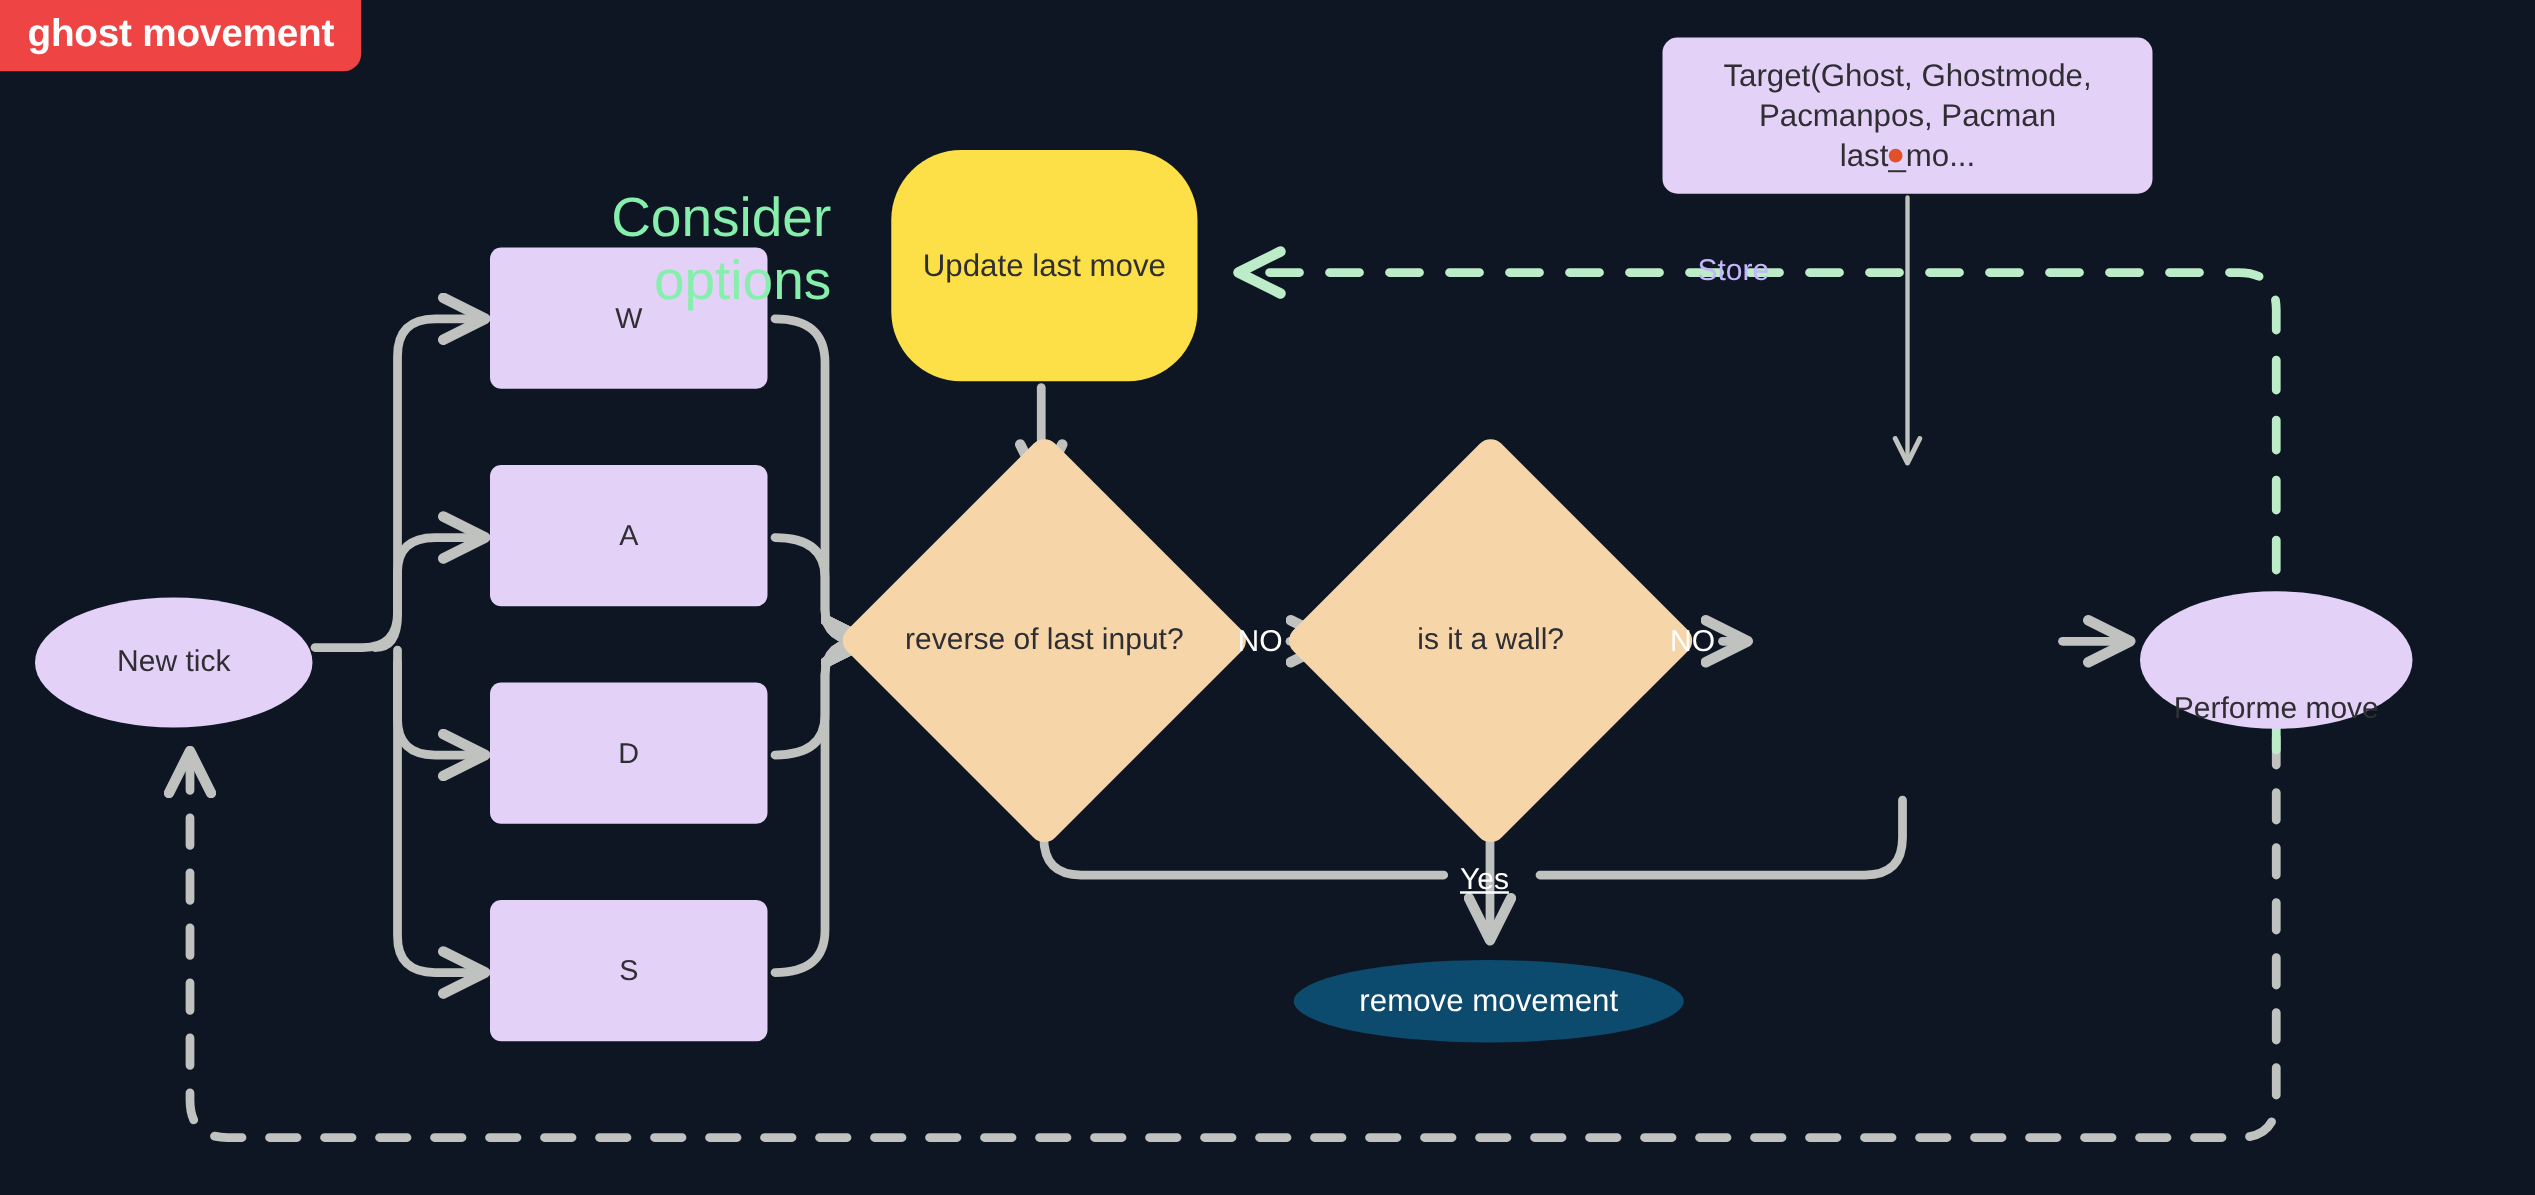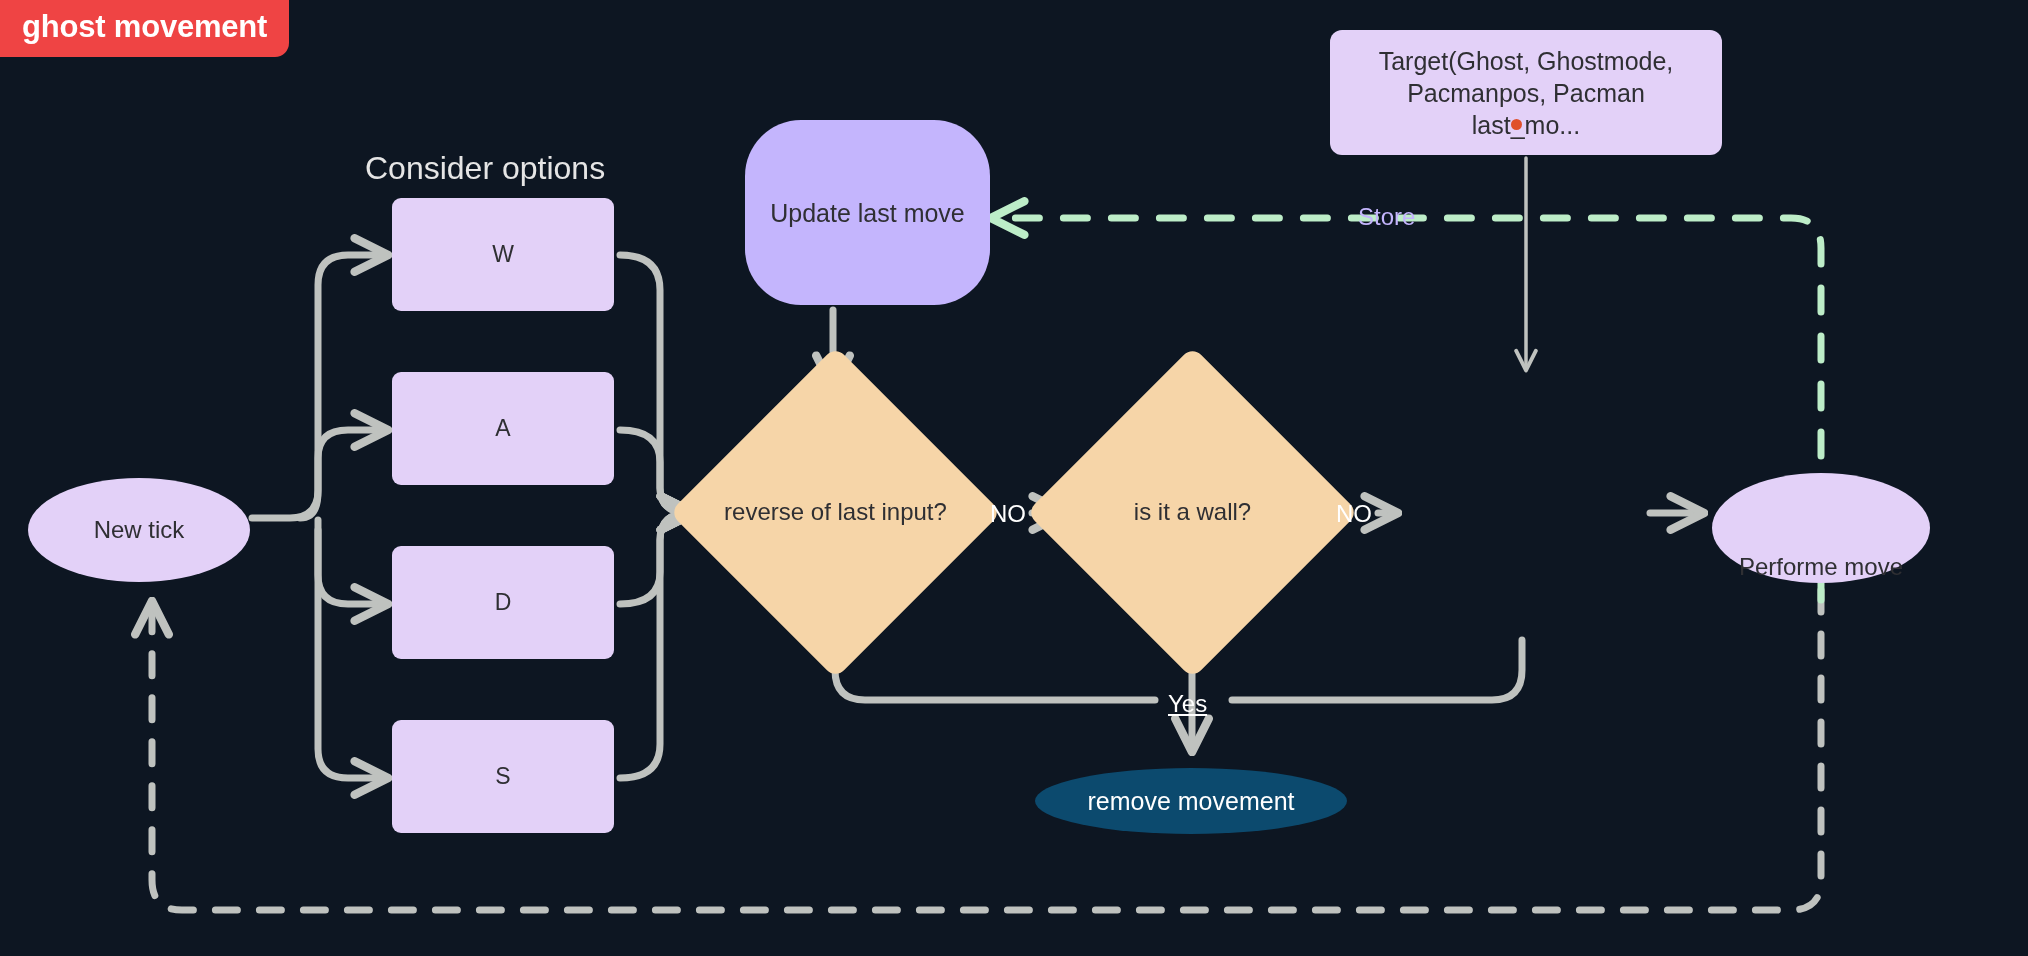--- a/index.html
+++ b/index.html
@@ -46,46 +46,45 @@
     letter-spacing: -0.2px;
     white-space: nowrap;
     z-index: 30;
   }
   
   #consider-label {
     position: absolute;
     left: 365px;
     top: 150px;
     width: 300px;
-    text-align: left;
-    color: #e5e5e5;
-    font-size: 32px;
+    text-align: right;
+    color: #86efac;
+    font-size: 44px;
     z-index: 12;
   }
   
   .optbox {
     width: 222px;
     height: 113px;
     background: #e3d1f8;
     border-radius: 9px;
     font-size: 23px;
     z-index: 10;
   }
   
   #node-update-last-move {
     left: 713px;
     top: 120px;
     width: 245px;
     height: 185px;
-    background: #c4b5fd;
+    background: #fde047;
     border-radius: 56px;
     font-size: 25px;
     padding: 0 8px;
     z-index: 10;
-    margin-left: 32px;
   }
   
   #node-target {
     left: 1330px;
     top: 30px;
     width: 392px;
     height: 125px;
     background: #e3d1f8;
     border-radius: 12px;
     font-size: 25px;

